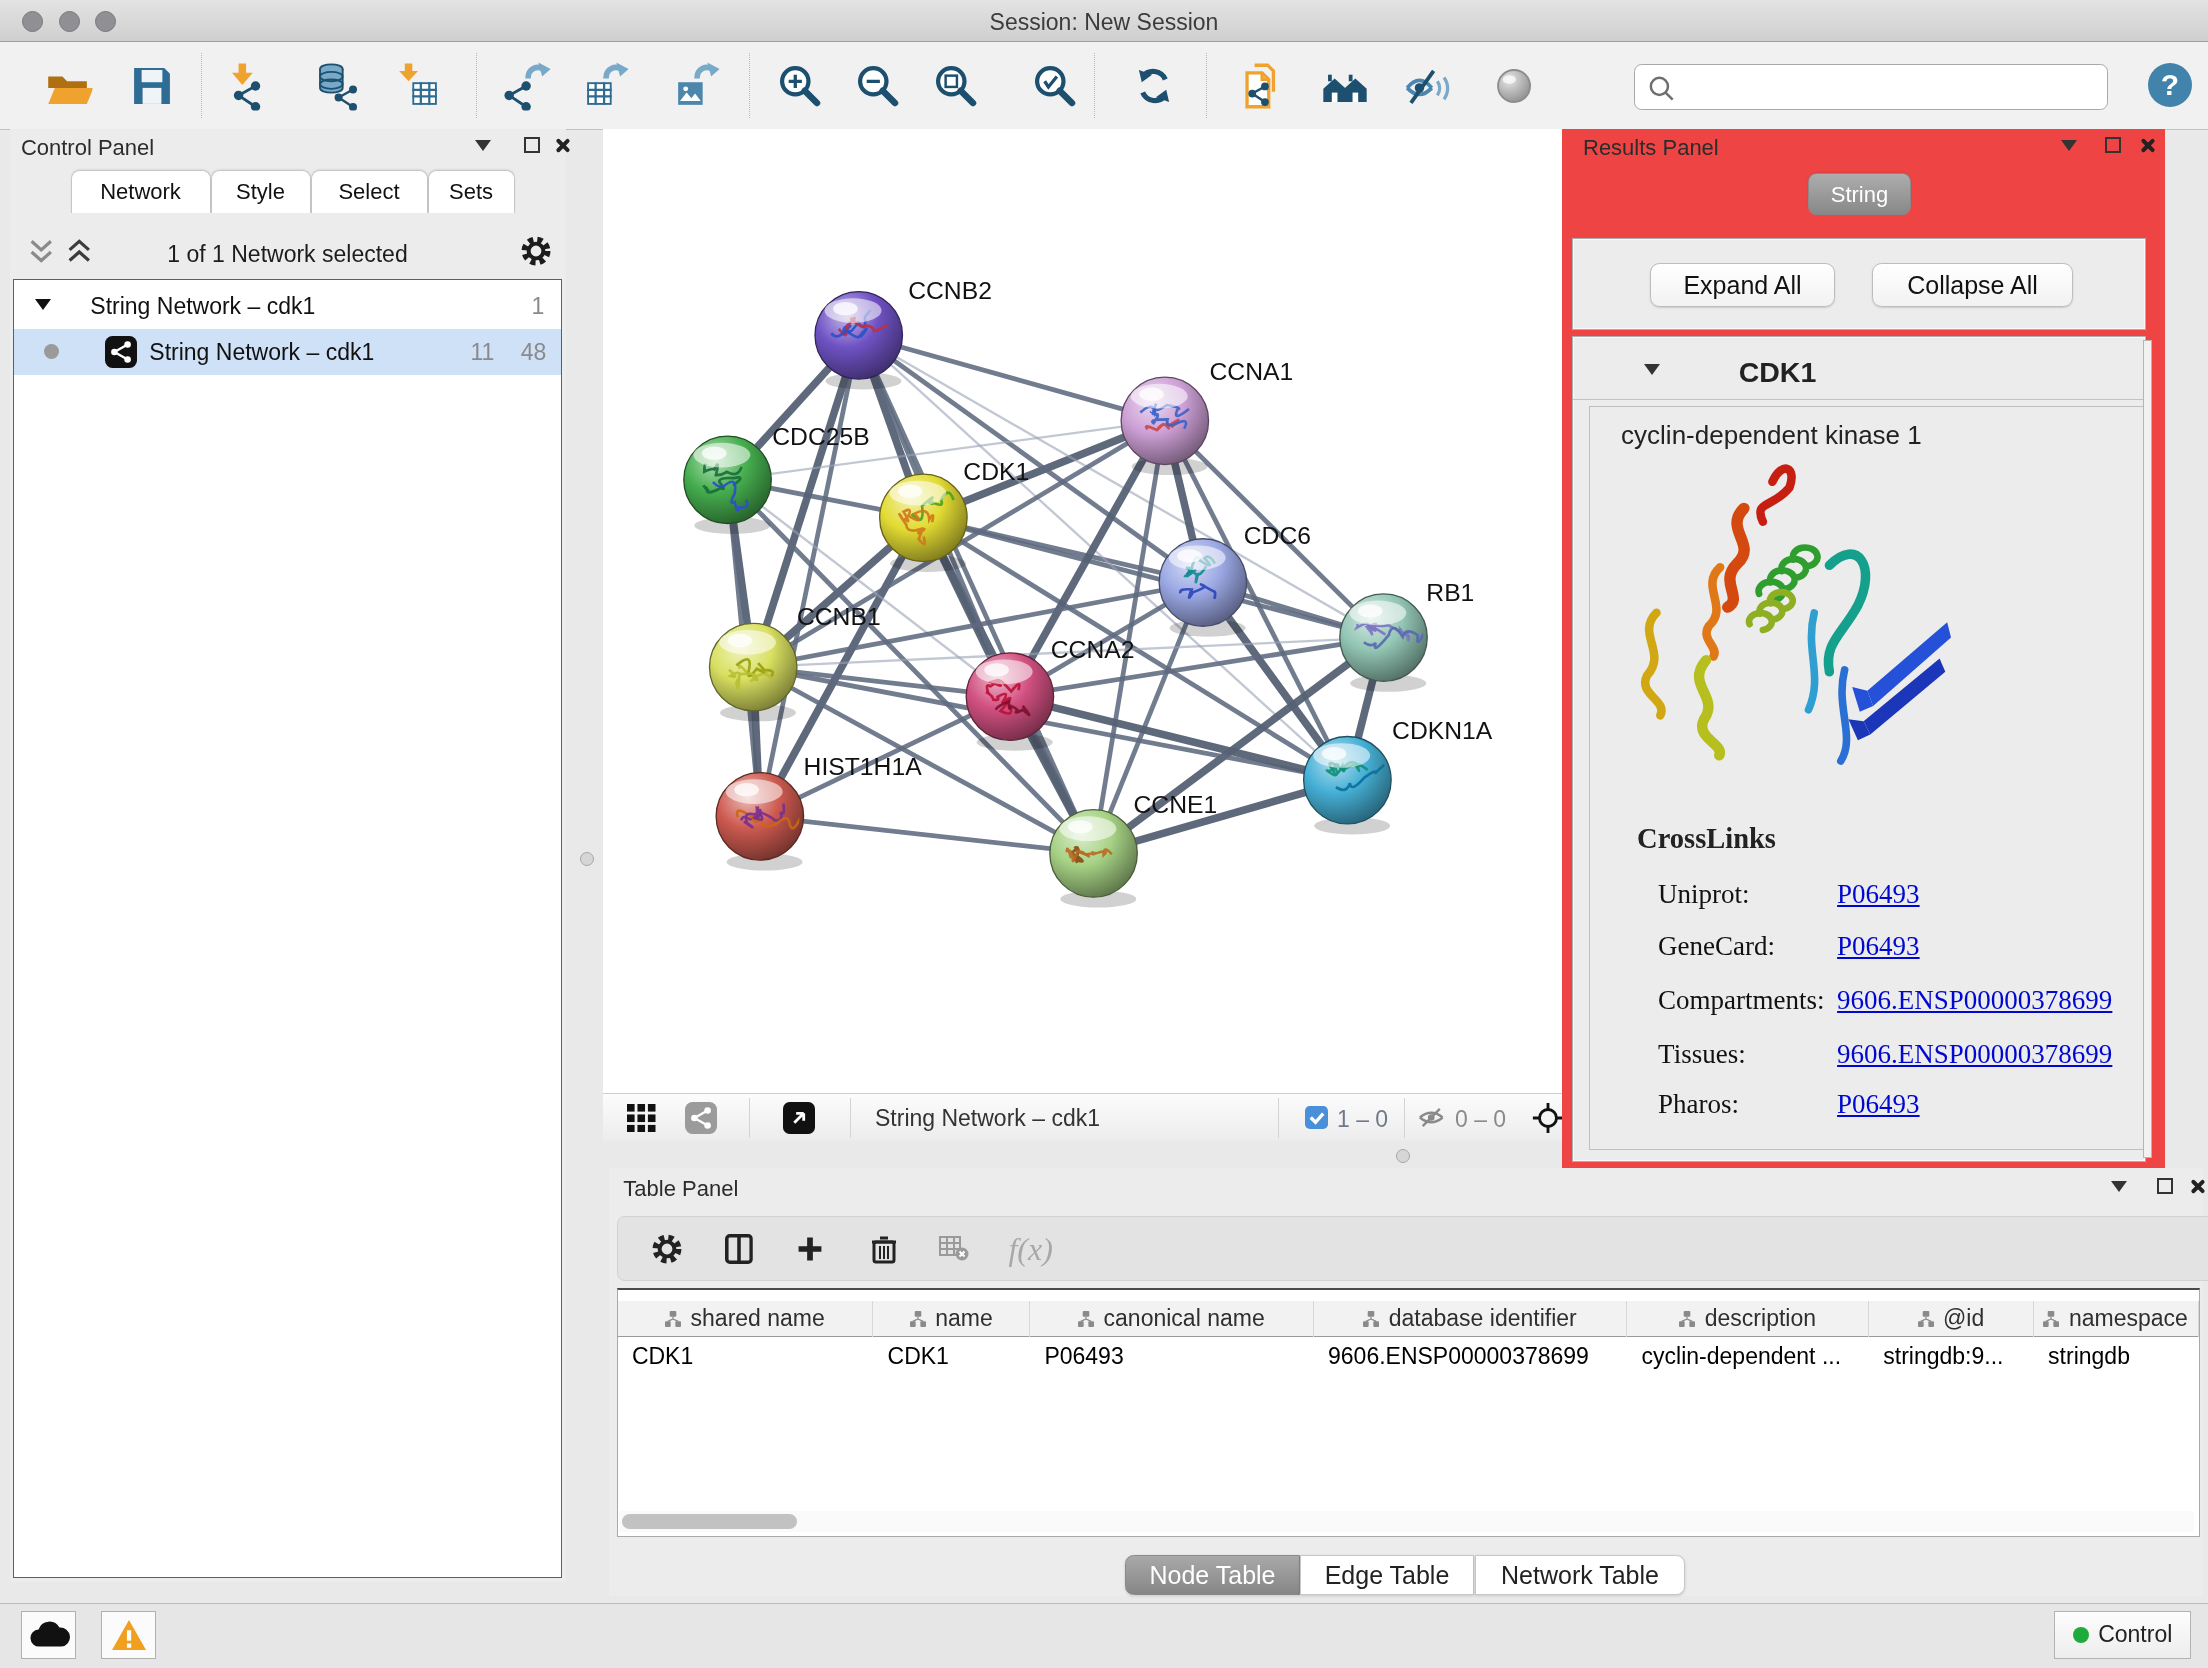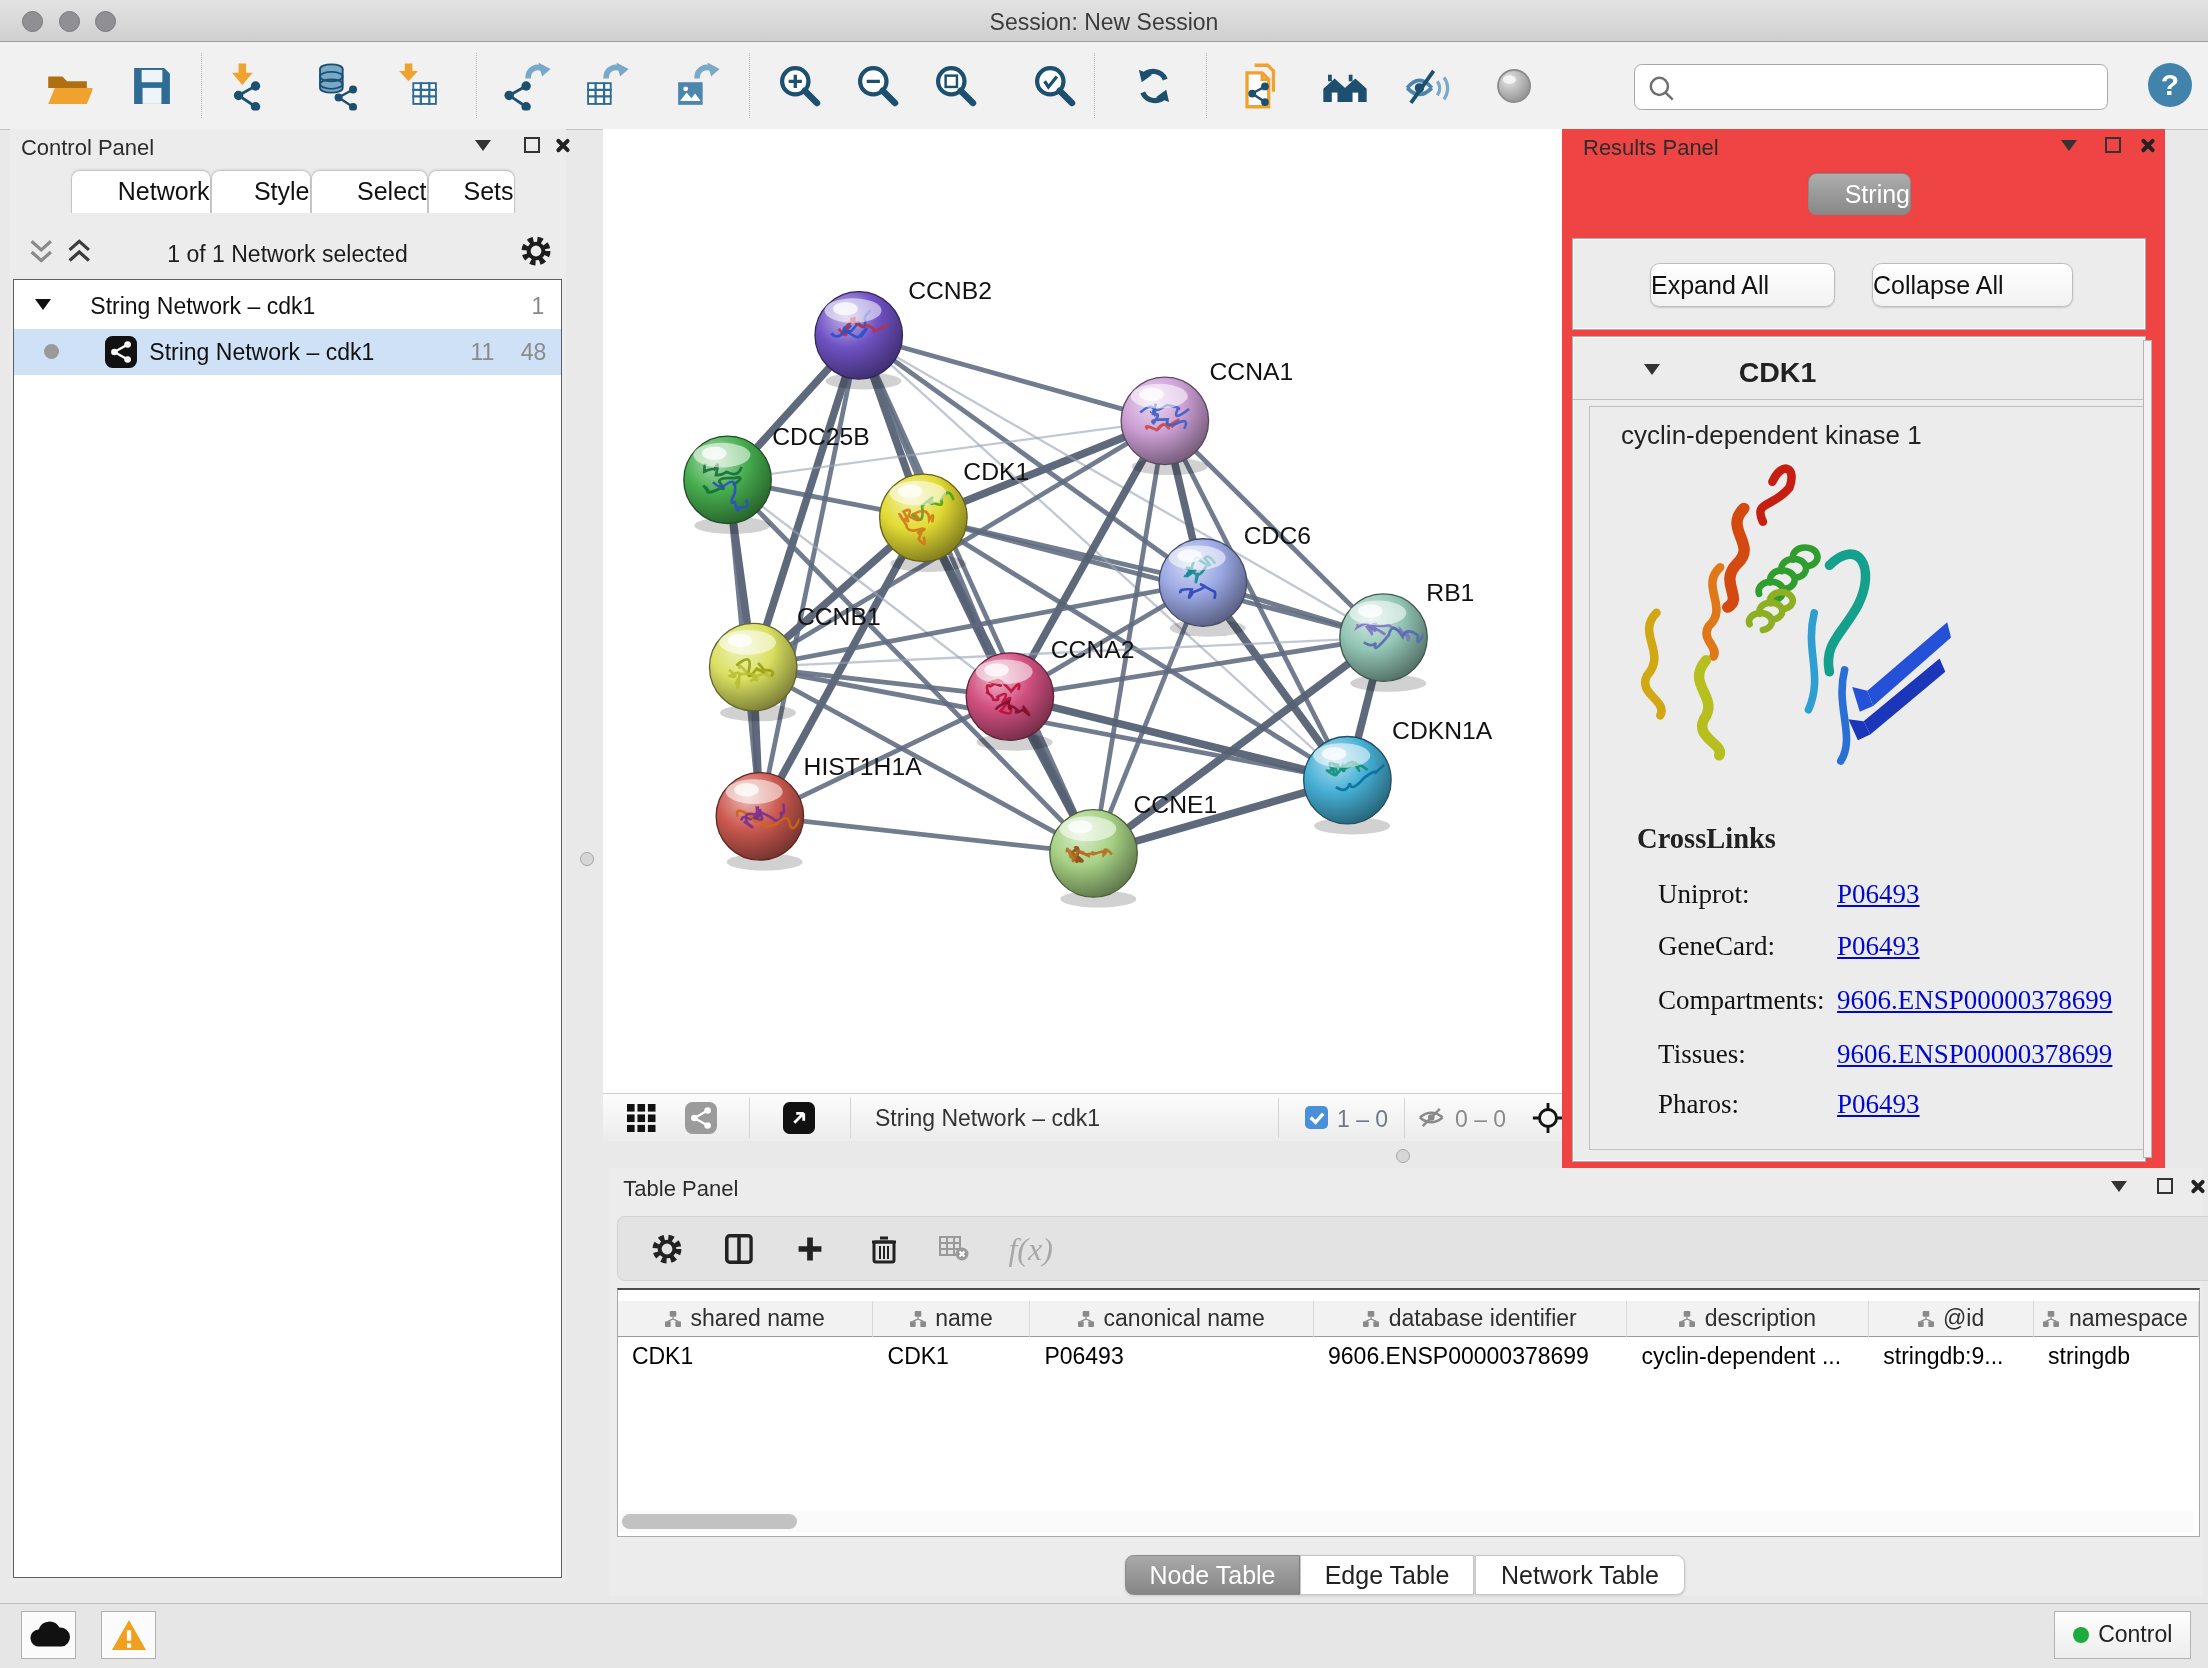--- a/index.html
+++ b/index.html
@@ -21,42 +21,42 @@
   #help-btn { left:2148px; top:21px; width:44px; height:44px; border-radius:50%; background:#4283ab; color:#fff; font-size:30px; font-weight:bold; text-align:center; line-height:44px; cursor:pointer; }
 
   
   .panel-title { font-size:22px; color:#2c2c2c; }
   .tri { display:inline-block; width:0; height:0; border-left:8.6px solid transparent; border-right:8.6px solid transparent; border-top:11.4px solid #333; }
   .sq { display:inline-block; width:16px; height:16px; border:2.4px solid #333; }
   .xx { display:inline-block; position:relative; width:17px; height:17px; }
   .xx::before,.xx::after { content:""; position:absolute; left:7.6px; top:0; width:3.8px; height:17px; background:#222; border-radius:1.9px; }
   .xx::before { transform:rotate(45deg); } .xx::after { transform:rotate(-45deg); }
 
-  .tab { position:absolute; height:43px; border:1px solid #c6c6c6; border-bottom:none; border-radius:8.6px 8.6px 0 0; background:#fff; text-align:right; font-size:25px; line-height:41px; color:#111; cursor:pointer; box-shadow:0 -1px 1.9px rgba(0,0,0,0.08); }
+  .tab { position:absolute; height:43px; border:1px solid #c6c6c6; border-bottom:none; border-radius:8.6px 8.6px 0 0; background:#fff; text-align:center; font-size:22px; line-height:41px; color:#111; cursor:pointer; box-shadow:0 -1px 1.9px rgba(0,0,0,0.08); }
   .tab.active { background:linear-gradient(#adadad,#878787); color:#fff; border-color:#8a8a8a; }
 
   
   #control-panel { left:9.5px; top:129px; width:556px; height:1453px; background:#ececec; }
   #cp-list { left:3.8px; top:150px; width:549px; height:1299px; background:#fff; border:1.9px solid #5f5f5f; }
   .tree-row { position:absolute; left:0; width:100%; height:46px; cursor:pointer; }
   .tree-row.selected { background:#cfe1f7; }
   .tree-label { position:absolute; top:9.5px; font-size:23px; color:#111; }
   .tree-count { position:absolute; top:9.5px; font-size:23px; color:#8a8a8a; }
 
   
   #canvas { left:603px; top:129px; width:964px; height:1012px; background:#fff; }
   #net-svg { position:absolute; left:0; top:0; }
   #net-strip { position:absolute; left:0; top:964px; width:964px; height:48px; background:linear-gradient(#fcfcfc,#ececec); border-top:1px solid #cfcfcf; }
   .strip-sep { position:absolute; top:3.8px; height:40px; border-left:1px solid #d4d4d4; }
   .splitter-dot { position:absolute; width:14.3px; height:14.3px; border-radius:50%; background:#d6d6d6; border:1px solid #a6a6a6; cursor:pointer; }
 
   
   #results-panel { left:1562px; top:129px; width:603px; height:1039px; background:#ef4444; }
   .rbox { position:absolute; left:9.5px; width:574px; border:1.9px solid #aeaeae; background:#ececec; box-shadow:inset 0 0 0 1px #f8f8f8; }
-  .rbtn { position:absolute; height:44px; background:linear-gradient(#ffffff,#f2f2f2); border:1px solid #bdbdbd; border-radius:9.5px; font-size:25px; text-align:left; line-height:42px; color:#111; cursor:pointer; box-shadow:0 1px 1.9px rgba(0,0,0,0.15); }
+  .rbtn { position:absolute; height:44px; background:linear-gradient(#ffffff,#f2f2f2); border:1px solid #bdbdbd; border-radius:9.5px; font-size:25px; text-align:center; line-height:42px; color:#111; cursor:pointer; box-shadow:0 1px 1.9px rgba(0,0,0,0.15); }
   #rp-inner { position:absolute; left:7.6px; top:69px; width:557px; height:744px; border:1px solid #bfbfbf; background:#ececec;margin-left:9px; }
   .serif { font-family:"Liberation Serif", serif; }
   .xl-label { position:absolute; left:68px; font-size:27px; color:#111; }
   .xl-link { position:absolute; left:247px; font-size:27px; color:#0008d0; text-decoration:underline; cursor:pointer; }
   #rp-scroll { position:absolute; left:581px; top:211px; width:8.6px; height:818px; background:#f1f1f1; border:1px solid #b5b5b5; }
 
   
   #table-panel { left:609px; top:1168px; width:1594px; height:428px; background:#ececec; }
   #tp-toolbar { position:absolute; left:7.6px; top:48px; width:1679px; height:65px; background:#e3e3e3; border:1px solid #d2d2d2; border-radius:7.6px; }
   .tp-icon { position:absolute; top:50%; transform:translate(-50%,-50%); cursor:pointer; }

